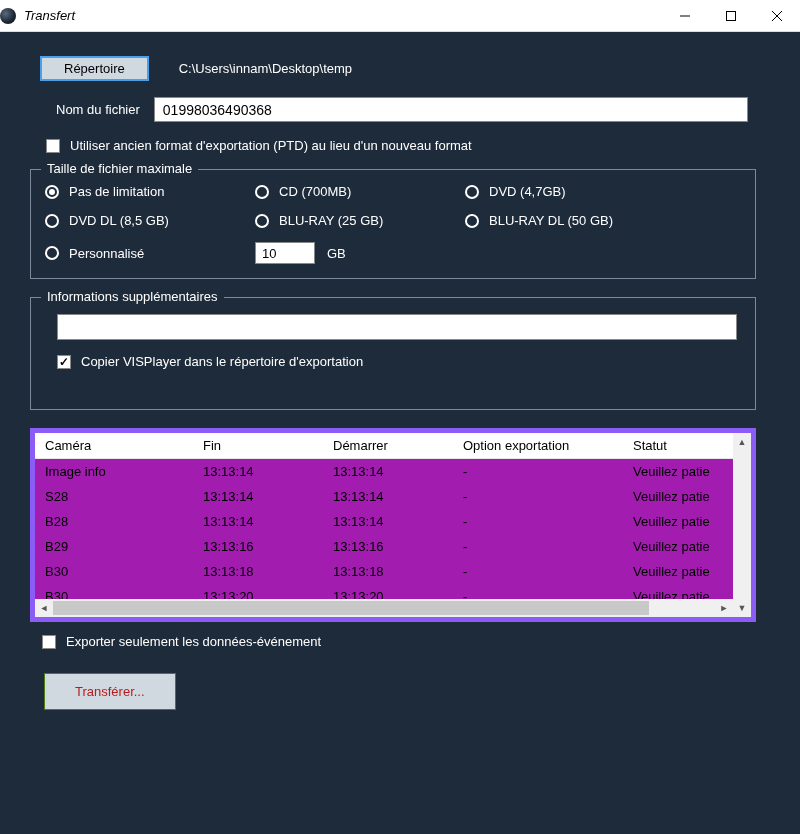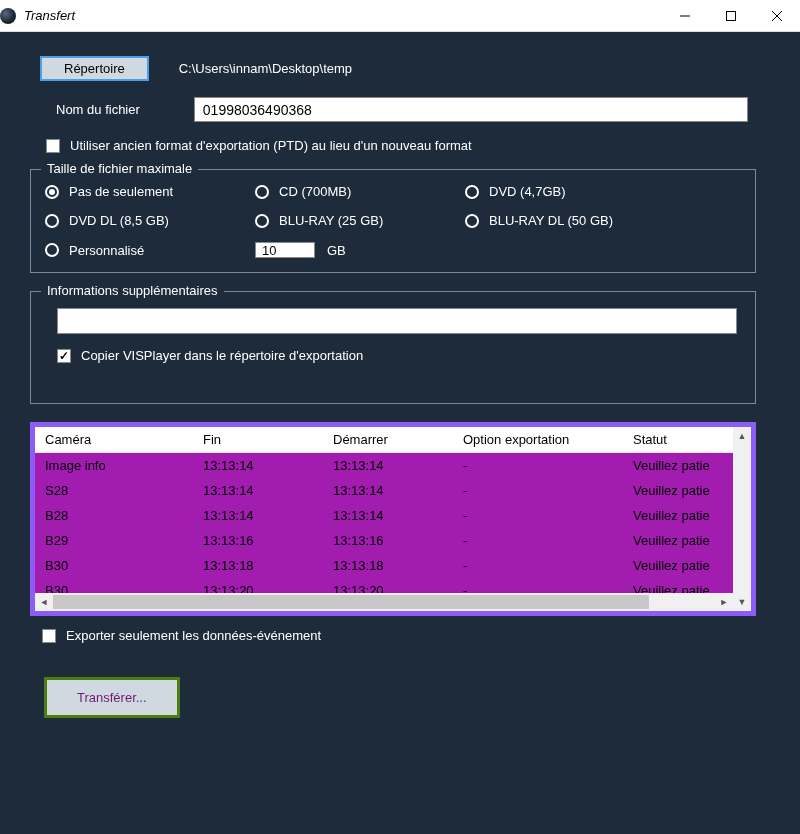--- a/index.html
+++ b/index.html
@@ -7,53 +7,53 @@
     .titlebar { height: 32px; background: #fff; display: flex; align-items: center; padding-left: 0; border-bottom: 1px solid #ddd; font-style: italic; }
     .title-icon { width: 16px; height: 16px; border-radius: 50%; background: radial-gradient(circle at 35% 35%, #5a6a80 0%, #1a2530 60%, #0a1520 100%); margin-right: 8px; }
     .title-text { font-size: 13px; flex: 1; }
     .winbtns { display: flex; }
     .winbtn { width: 46px; height: 32px; display: flex; align-items: center; justify-content: center; font-size: 13px; cursor: pointer; }
     .winbtn svg { stroke: #000; }
     .content { background: #1e2b3a; color: #fff; width: 800px; height: 802px; padding: 24px 44px 20px 30px; position: relative; }
     .row { display: flex; align-items: center; margin-bottom: 10px; }
     .dir-btn { background: #d0d8e0; color: #000; border: 2px solid #4aa0e8; padding: 3px 22px; font-size: 13px; margin-left: 10px; cursor: pointer; }
     .dir-path { margin-left: 30px; font-size: 13px; }
-    .filename-row { display: flex; align-items: center; margin: 16px 0 16px 26px; gap: 40px; }
+    .filename-row { display: flex; align-items: center; margin: 16px 0 16px 26px; }
     .filename-label { font-size: 13px; margin-right: 14px; }
     .filename-input { flex: 1; background: #fff; color: #000; border: 1px solid #888; padding: 4px 8px; font-size: 14px; height: 25px; margin-right: 8px; }
     .checkbox-row { display: flex; align-items: center; margin: 6px 0 16px 16px; }
     .chkbox { width: 14px; height: 14px; background: #fff; border: 1px solid #888; margin-right: 10px; display: flex; align-items: center; justify-content: center; cursor: pointer; }
     .chkbox.checked::after { content: "✓"; color: #000; font-size: 12px; font-weight: bold; line-height: 1; }
     .chk-label { font-size: 13px; }
     .fieldset { border: 1px solid #7a8a9a; padding: 14px 14px 14px 14px; margin: 8px 0 18px 0; position: relative; }
     .fieldset-legend { position: absolute; top: -9px; left: 10px; background: #1e2b3a; padding: 0 6px; font-size: 13px; }
     .radio-grid { display: grid; grid-template-columns: 210px 210px 1fr; gap: 14px 0; }
     .radio-cell { display: flex; align-items: center; }
     .radio { width: 14px; height: 14px; border-radius: 50%; border: 2px solid #fff; background: #1e2b3a; margin-right: 10px; display: flex; align-items: center; justify-content: center; cursor: pointer; }
     .radio.selected::after { content: ""; width: 6px; height: 6px; border-radius: 50%; background: #fff; }
     .radio-label { font-size: 13px; }
-    .custom-input { width: 60px; background: #fff; color: #000; border: 1px solid #888; padding: 2px 6px; font-size: 13px; height: 16px; }
+    .custom-input { width: 60px; background: #fff; color: #000; border: 1px solid #888; padding: 2px 6px; font-size: 13px; height: 22px; }
     .custom-unit { margin-left: 12px; font-size: 13px; }
     .info-input { width: 680px; height: 26px; background: #fff; border: 1px solid #888; margin: 2px 0 14px 12px; }
     .copy-chk-row { display: flex; align-items: center; margin-left: 12px; margin-bottom: 20px; }
     .table-wrap { border: 5px solid #8b5cf6; background: #a21caf; color: #000; height: 194px; position: relative; display: flex; }
     .table-inner { flex: 1; overflow: hidden; }
     .thead { display: flex; background: #fff; border-bottom: 1px solid #e8e8e8; font-size: 13px; }
     .th, .td { padding: 5px 10px; overflow: hidden; white-space: nowrap; }
     .c0 { width: 158px; } .c1 { width: 130px; } .c2 { width: 130px; } .c3 { width: 170px; } .c4 { width: 106px; }
     .trow { display: flex; font-size: 13px; }
     .vscroll { width: 18px; background: #f0f0f0; display: flex; flex-direction: column; }
     .vsb-arrow { height: 18px; display: flex; align-items: center; justify-content: center; font-size: 9px; color: #555; cursor: pointer; }
     .vsb-thumb { flex: 1; }
     .hscroll { height: 18px; background: #f0f0f0; display: flex; position: absolute; bottom: 0; left: 0; right: 18px; }
     .hsb-arrow { width: 18px; display: flex; align-items: center; justify-content: center; font-size: 9px; color: #555; cursor: pointer; }
     .hsb-track { flex: 1; position: relative; }
     .hsb-thumb { position: absolute; left: 0; top: 2px; bottom: 2px; width: 90%; background: #c8c8c8; }
     .table-body { height: 152px; overflow: hidden; }
-    .transfer-btn { background: #d0d8e0; color: #701a75; border: 3px solid #4d7c0f; padding: 10px 30px; font-size: 13px; cursor: pointer; margin-top: 18px; margin-left: 14px; }
+    .transfer-btn { background: #d0d8e0; color: #b91c1c; border: 1px solid #4d7c0f; padding: 10px 30px; font-size: 13px; cursor: pointer; margin-top: 8px; margin-left: 14px; }
   </style>
 </head>
 <body>
 
 <div class="titlebar">
   <div class="title-icon"></div>
   <div class="title-text">Transfert</div>
   <div class="winbtns">
     <div class="winbtn">
         <svg width="10" height="10">
@@ -89,21 +89,21 @@
   <div class="checkbox-row">
     <div class="chkbox"></div>
     <span class="chk-label">Utiliser ancien format d'exportation (PTD) au lieu d'un nouveau format</span>
   </div>
 
   <div class="fieldset">
     <div class="fieldset-legend">Taille de fichier maximale</div>
     <div class="radio-grid">
       <div class="radio-cell">
           <div class="radio selected"></div>
-          <span class="radio-label">Pas de seulement</span>
+          <span class="radio-label">Pas de limitation</span>
         </div>
       <div class="radio-cell">
           <div class="radio"></div>
           <span class="radio-label">CD (700MB)</span>
         </div>
       <div class="radio-cell">
           <div class="radio"></div>
           <span class="radio-label">DVD (4,7GB)</span>
         </div>
       <div class="radio-cell">

